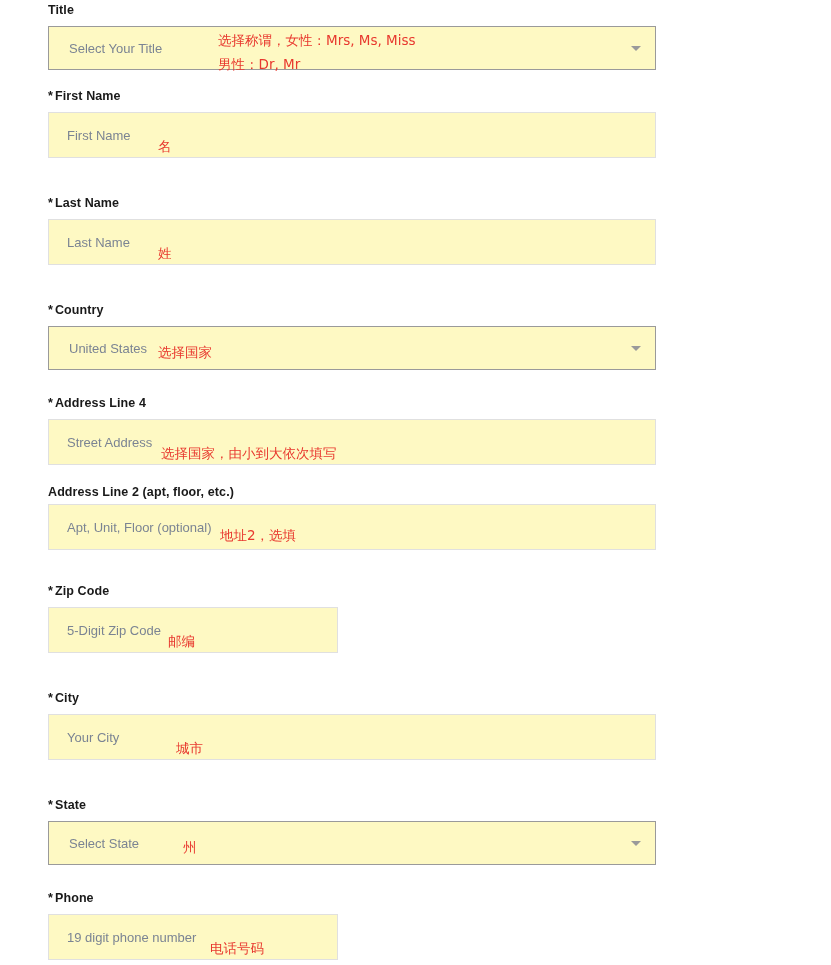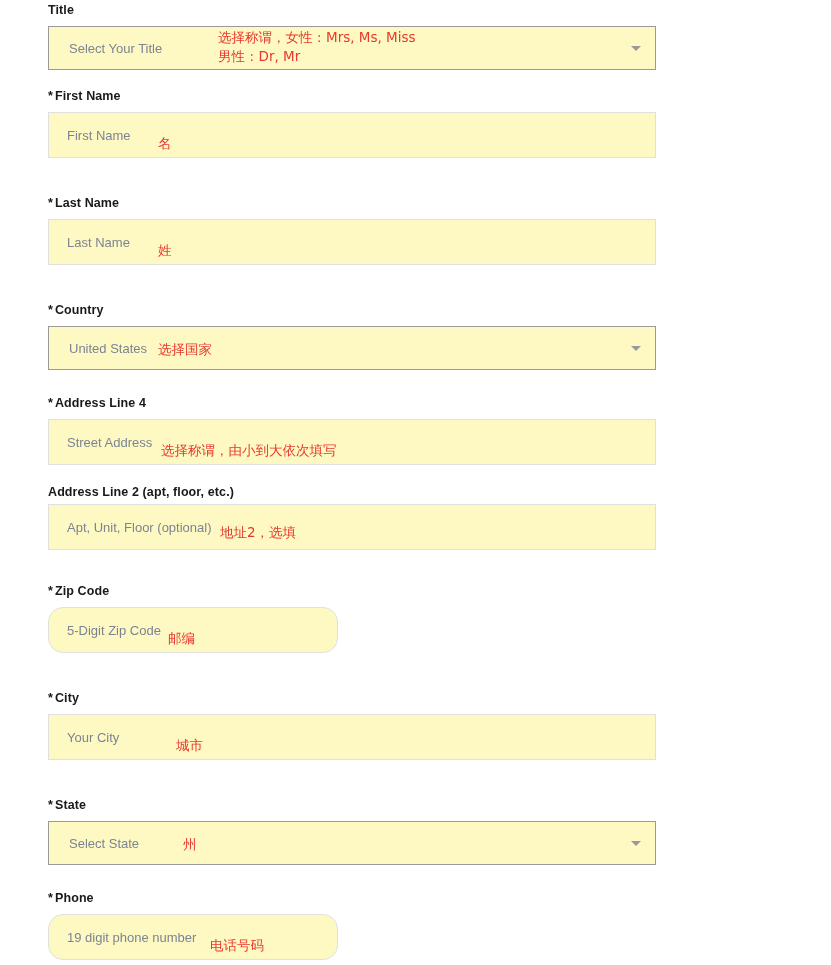--- a/index.html
+++ b/index.html
@@ -61,21 +61,21 @@
     color: #7b8493;
     line-height: 17px;
     white-space: nowrap;
     font-family: "Liberation Sans", sans-serif;
   }
 
   .annotation {
     position: absolute;
     color: #e8382e;
     font-size: 13.5px;
-    line-height: 19px;
+    line-height: 24px;
     white-space: pre;
     font-family: "DejaVu Sans", sans-serif;
     pointer-events: none;
   }
   .annotation.mono-ann {
     font-family: "DejaVu Sans", sans-serif;
   }
 
   .caret {
     position: absolute;
@@ -95,21 +95,21 @@
   #blk-last-name    { top: 195px; }
   #blk-country      { top: 302px; }
   #blk-address1     { top: 395px; }
   #blk-address2     { top: 484px; }
   #blk-zip          { top: 583px; }
   #blk-city         { top: 690px; }
   #blk-state        { top: 797px; }
   #blk-phone        { top: 890px; }
 
   .control.w-wide   { width: 608px; }
-  .control.w-narrow { width: 290px; border-radius: 15px; }
+  .control.w-narrow { width: 290px; }
 
   .control.h-tall   { height: 44px; padding: 0 0 0 20px; }
   .control.h-std    { height: 46px; padding: 0 0 0 18px; }
 
   .gap-sm  { margin-top: 4px; }
   .gap-md  { margin-top: 8px; }
 </style>
 </head>
 <body>
 
@@ -158,21 +158,21 @@
     <div class="annotation" style="left:110px; top:38px;">选择国家</div>
   </div>
 
   <div class="field-block" id="blk-address1">
     <div class="field-label">
       <span class="req-star">*</span><span>Address Line 4</span>
     </div>
     <div class="control text-input w-wide h-std gap-md">
       <span class="placeholder">Street Address</span>
     </div>
-    <div class="annotation" style="left:113px; top:46px;">选择称谓，由小到大依次填写</div>
+    <div class="annotation" style="left:113px; top:46px;">选择国家，由小到大依次填写</div>
   </div>
 
   <div class="field-block" id="blk-address2">
     <div class="field-label">
       <span>Address Line 2 (apt, floor, etc.)</span>
     </div>
     <div class="control text-input w-wide h-std gap-sm">
       <span class="placeholder">Apt, Unit, Floor (optional)</span>
     </div>
     <div class="annotation" style="left:172px; top:39px;">地址2，选填</div>

